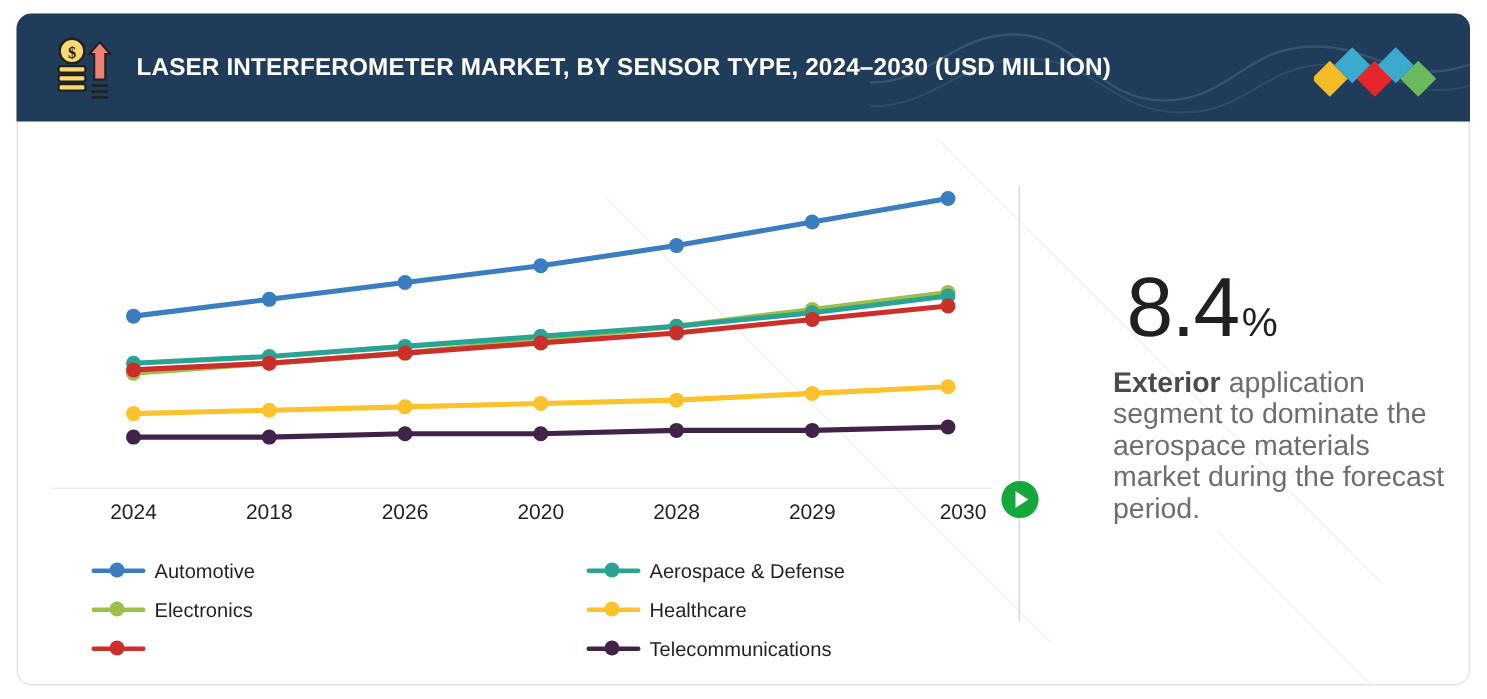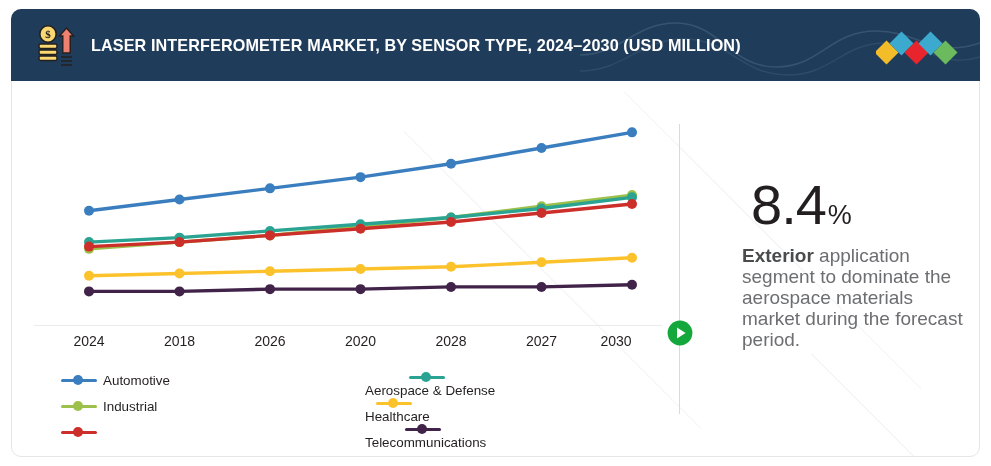--- a/index.html
+++ b/index.html
@@ -107,21 +107,21 @@
     left: 50px; top: 290px;
     width: 600px; height: 80px; text-align: right;
   }
   .legend-item {
     position: absolute;
     display: flex; align-items: center;
     height: 18px;
     white-space: nowrap;
   }
   .legend-col-1 { left: 0; }
-  .legend-col-2 { left: 304px; flex-direction: column; }
+  .legend-col-2 { left: 330px; }
   .legend-r0 { top: 0; }
   .legend-r1 { top: 26px; }
   .legend-r2 { top: 52px; }
   .legend-swatch {
     position: relative;
     width: 36px; height: 12px;
     margin-right: 6px;
     flex: none;
   }
   .legend-swatch .bar {
@@ -284,39 +284,39 @@
           <circle cx="507.5" cy="55.03999999999999" r="5" fill="#3a7ebf"></circle>
           <circle cx="598" cy="39.360000000000014" r="5" fill="#3a7ebf"></circle>
         </svg>
       <div class="axis-line"></div>
       <div class="xlabels" id="xlabels">
           <div class="xlabel" style="left: 55px;">2024</div>
           <div class="xlabel" style="left: 145.5px;">2018</div>
           <div class="xlabel" style="left: 236px;">2026</div>
           <div class="xlabel" style="left: 326.5px;">2020</div>
           <div class="xlabel" style="left: 417px;">2028</div>
-          <div class="xlabel" style="left: 507.5px;">2027</div>
-          <div class="xlabel" style="left: 582px;">2030</div>
+          <div class="xlabel" style="left: 507.5px;">2029</div>
+          <div class="xlabel" style="left: 608px;">2030</div>
         </div>
     </div>
 
     <div class="legend" id="legend">
         <div class="legend-item legend-col-1 legend-r0">
           <span class="legend-swatch">
             <span class="bar" style="background: rgb(58, 126, 191);"></span>
             <span class="dot" style="background: rgb(58, 126, 191);"></span>
           </span>
           <span class="legend-label">Automotive</span>
         </div>
         <div class="legend-item legend-col-1 legend-r1">
           <span class="legend-swatch">
             <span class="bar" style="background: rgb(157, 192, 74);"></span>
             <span class="dot" style="background: rgb(157, 192, 74);"></span>
           </span>
-          <span class="legend-label">Industrial</span>
+          <span class="legend-label">Electronics</span>
         </div>
         <div class="legend-item legend-col-1 legend-r2">
           <span class="legend-swatch">
             <span class="bar" style="background: rgb(204, 47, 42);"></span>
             <span class="dot" style="background: rgb(204, 47, 42);"></span>
           </span>
         </div>
         <div class="legend-item legend-col-2 legend-r0">
           <span class="legend-swatch">
             <span class="bar" style="background: rgb(42, 163, 146);"></span>

